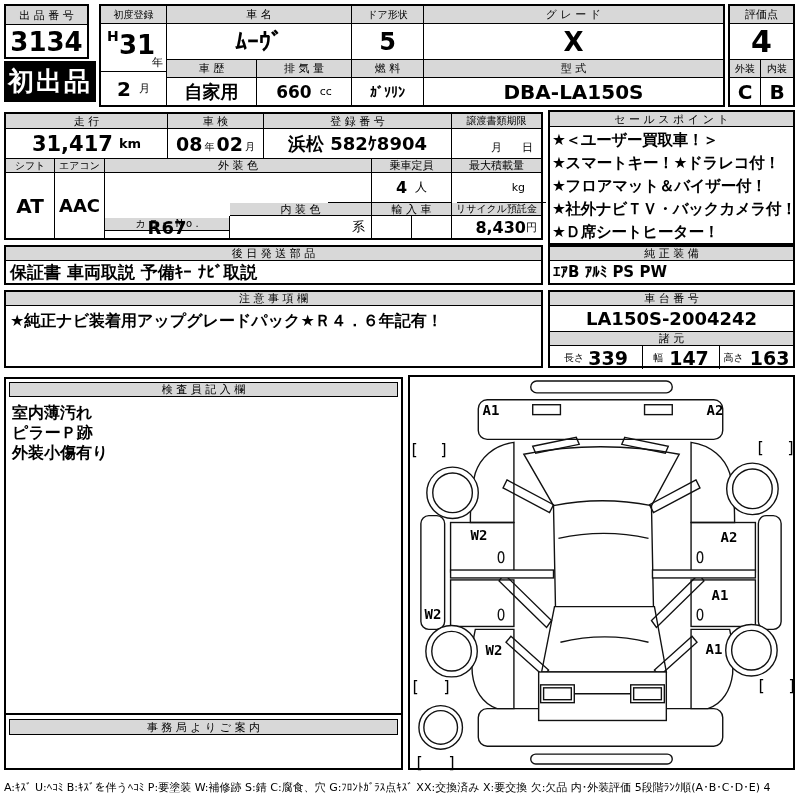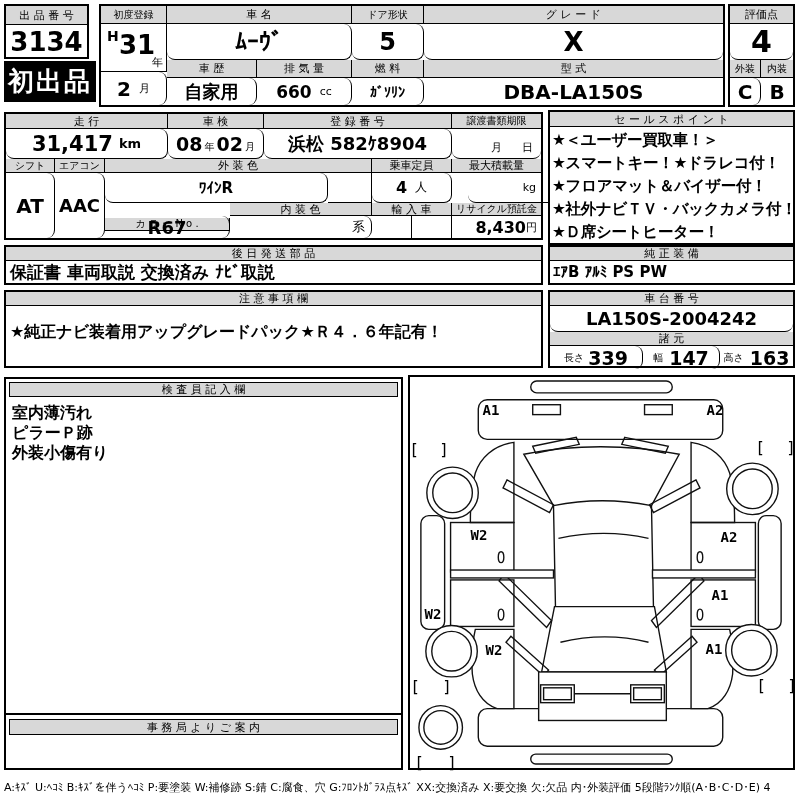--- a/index.html
+++ b/index.html
@@ -5,21 +5,21 @@
   html,body{margin:0;padding:0;background:#fff;}
   #sheet{
     position:relative;width:800px;height:800px;background:#ffffff;
     font-family:"DejaVu Sans",sans-serif;color:#000;overflow:hidden;
   }
   .abs{position:absolute;box-sizing:border-box;}
   .b2{border:2px solid #000;background:#fff;}
   .b1{border:1px solid #000;}
   .hdr{background:#d8d8d8;display:flex;align-items:center;justify-content:center;
        font-size:11px;line-height:1;white-space:nowrap;overflow:hidden;}
-  .cell{display:flex;align-items:center;justify-content:center;white-space:nowrap;overflow:hidden;border-radius:8px;}
+  .cell{display:flex;align-items:center;justify-content:center;white-space:nowrap;overflow:hidden;}
   .bold{font-weight:bold;}
   .br{border-right:1px solid #000;}
   .bb{border-bottom:1px solid #000;}
   .left{justify-content:flex-start;}
   .right{justify-content:flex-end;}
   .badge{background:#000;color:#fff;display:flex;align-items:center;justify-content:center;
          font-weight:bold;font-size:26px;letter-spacing:2px;}
   .salesline{font-size:15.5px;font-weight:bold;line-height:23px;letter-spacing:-0.3px;white-space:nowrap;}
   .note-line{font-size:16px;font-weight:bold;line-height:20px;white-space:nowrap;}
   .dmark{position:absolute;transform:translate(-50%,-50%);font-family:"DejaVu Sans Mono",monospace;
@@ -108,27 +108,26 @@
 
     <div class="abs hdr br bb" style="left:0;top:45px;width:49px;height:14px;font-size:10px">シフト</div>
     <div class="abs hdr br bb" style="left:49px;top:45px;width:50px;height:14px;font-size:10px">エアコン</div>
     <div class="abs hdr br bb" style="left:99px;top:45px;width:267px;height:14px">外 装 色</div>
     <div class="abs hdr br bb" style="left:366px;top:45px;width:80px;height:14px">乗車定員</div>
     <div class="abs hdr bb" style="left:446px;top:45px;width:89px;height:14px">最大積載量</div>
 
     <div class="abs cell bold br" style="left:0;top:59px;width:49px;height:65px;font-size:20px">AT</div>
     <div class="abs cell bold br" style="left:49px;top:59px;width:50px;height:65px;font-size:18px">AAC</div>
 
-    <div class="abs cell bold br bb" style="left:99px;top:59px;width:223px;height:30px;font-size:15px">ﾜｲﾝR</div>
     <div class="abs br bb" style="left:322px;top:59px;width:44px;height:30px"></div>
     <div class="abs cell br bb" style="left:366px;top:59px;width:80px;height:30px;gap:8px">
       <span class="bold" style="font-size:16px">4</span>
       <span style="font-size:12px">人</span>
     </div>
-    <div class="abs cell bb right" style="left:462px;top:59px;width:89px;height:30px;padding-right:21px">
+    <div class="abs cell bb right" style="left:451px;top:59px;width:89px;height:30px;padding-right:21px">
       <span style="font-size:11px">kg</span>
     </div>
 
     <div class="abs hdr br bb" style="left:99px;top:104px;width:125px;height:13px;font-size:10px">カ ラ ー N o .</div>
     <div class="abs hdr br bb" style="left:224px;top:89px;width:142px;height:13px">内 装 色</div>
     <div class="abs hdr br bb" style="left:366px;top:89px;width:80px;height:13px">輸 入 車</div>
     <div class="abs hdr bb" style="left:446px;top:89px;width:89px;height:13px;font-size:10px">リサイクル預託金</div>
 
     <div class="abs cell bold br" style="left:99px;top:102px;width:125px;height:22px;font-size:18px">R67</div>
     <div class="abs cell br right" style="left:224px;top:102px;width:142px;height:22px;padding-right:6px">
@@ -137,26 +136,26 @@
     <div class="abs br" style="left:366px;top:102px;width:40px;height:22px"></div>
     <div class="abs br" style="left:406px;top:102px;width:40px;height:22px"></div>
     <div class="abs cell right" style="left:446px;top:102px;width:89px;height:22px;padding-right:4px;gap:0">
       <span class="bold" style="font-size:16px">8,430</span>
       <span style="font-size:11px">円</span>
     </div>
   </div>
 
   <div class="abs b2" style="left:4px;top:245px;width:539px;height:40px">
     <div class="hdr bb" style="height:13px">後 日 発 送 部 品</div>
-    <div class="cell bold left" style="height:22px;font-size:17px;padding-left:4px">保証書 車両取説 交換済み ﾅﾋﾞ取説</div>
+    <div class="cell bold left" style="height:22px;font-size:17px;padding-left:4px">保証書 車両取説 予備ｷｰ ﾅﾋﾞ取説</div>
   </div>
 
   <div class="abs b2" style="left:4px;top:290px;width:539px;height:78px">
     <div class="hdr bb" style="height:13px">注 意 事 項 欄</div>
-    <div class="bold" style="font-size:16px;padding:16px 0 0 4px;white-space:nowrap">★純正ナビ装着用アップグレードパック★Ｒ４．６年記有！</div>
+    <div class="bold" style="font-size:16px;padding:5px 0 0 4px;white-space:nowrap">★純正ナビ装着用アップグレードパック★Ｒ４．６年記有！</div>
   </div>
 
   <div class="abs b2" style="left:548px;top:110px;width:247px;height:135px">
     <div class="hdr bb" style="height:14px">セ ー ル ス ポ イ ン ト</div>
     <div style="padding:2px 0 0 2px">
       <div class="salesline">★＜ユーザー買取車！＞</div>
       <div class="salesline">★スマートキー！★ドラレコ付！</div>
       <div class="salesline">★フロアマット＆バイザー付！</div>
       <div class="salesline">★社外ナビＴＶ・バックカメラ付！</div>
       <div class="salesline">★Ｄ席シートヒーター！</div>

